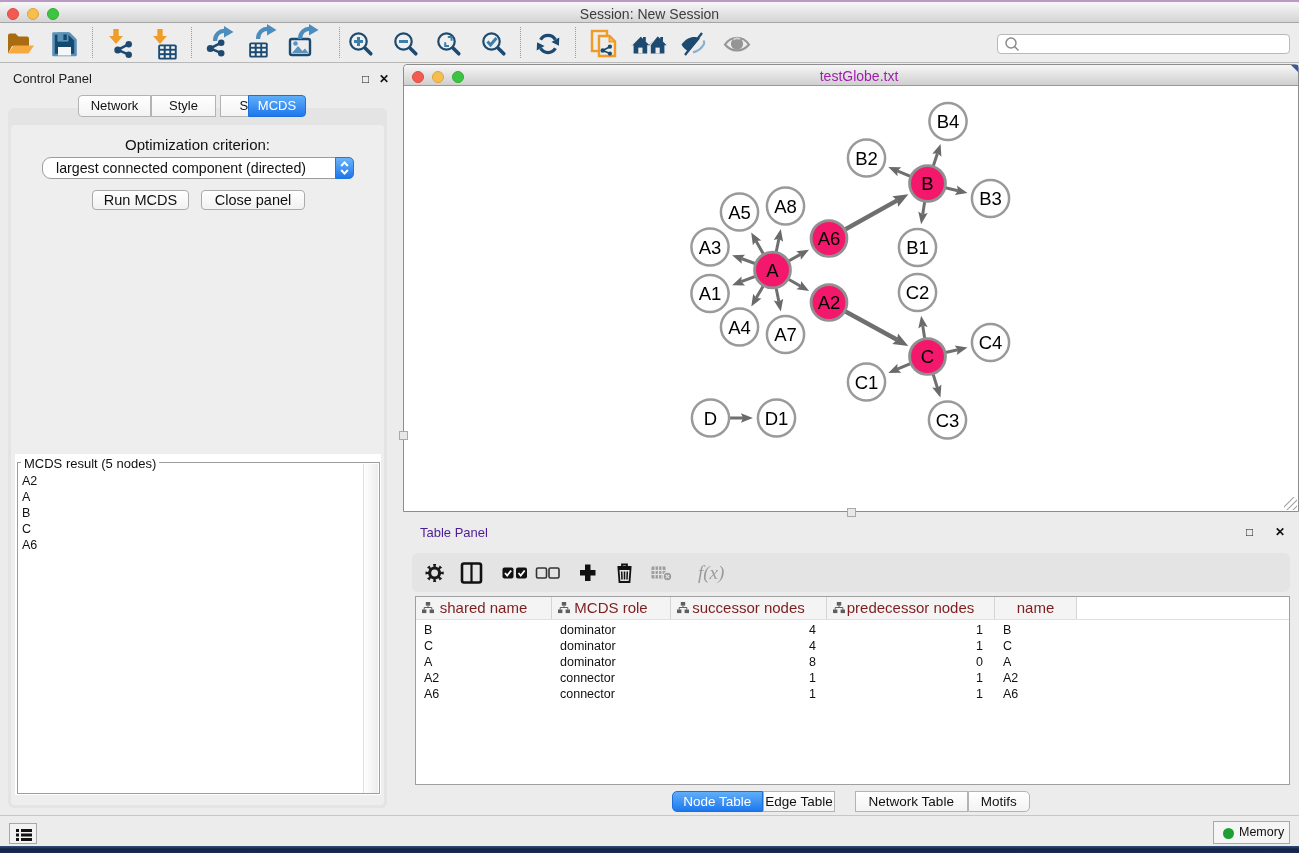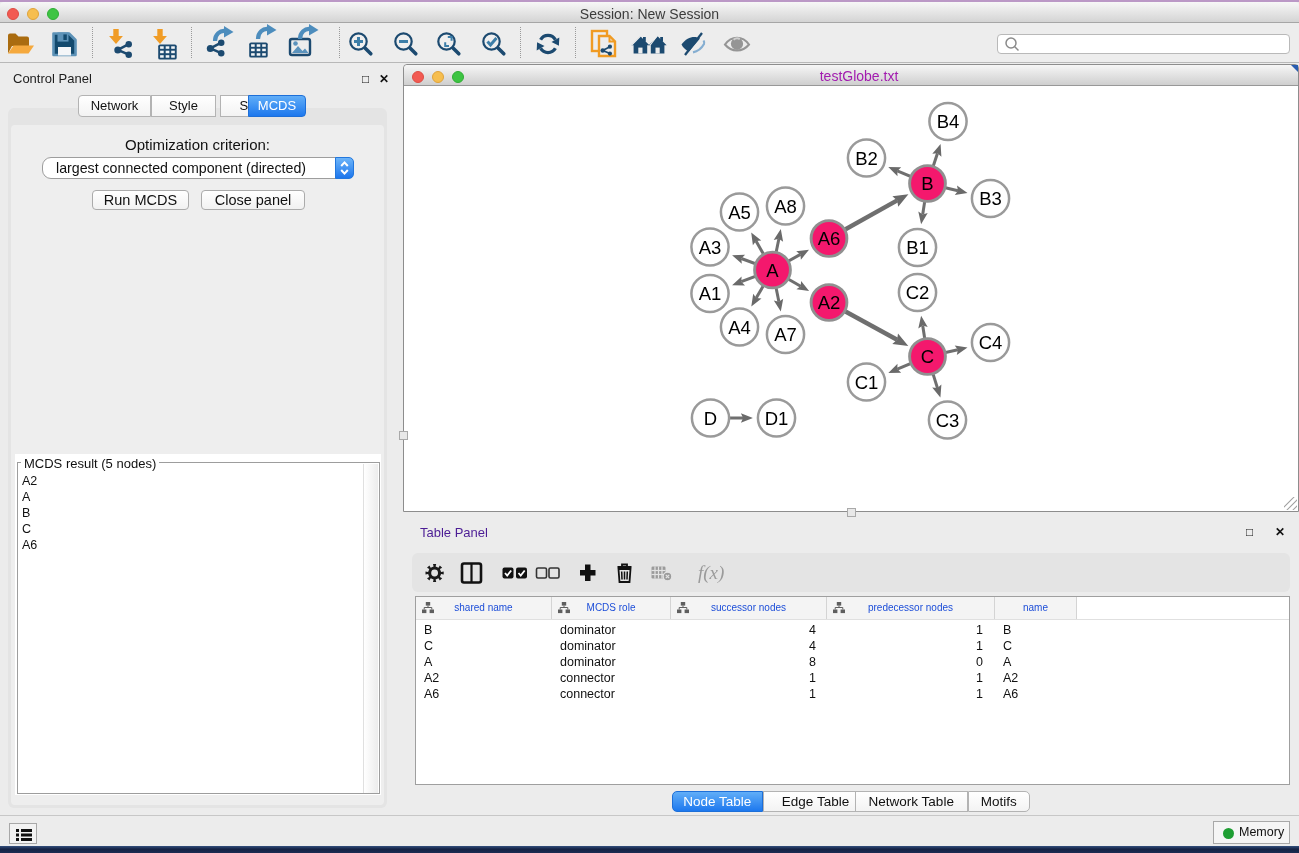--- a/index.html
+++ b/index.html
@@ -43,21 +43,21 @@
 #net-canvas{position:absolute;left:0;top:22px;width:894px;height:424px;background:#fff}
 #corner-tri{position:absolute;right:0;top:0;width:0;height:0;border-top:7px solid #2a5db0;border-left:7px solid transparent}
 #grip{position:absolute;right:1px;bottom:1px;width:13px;height:13px;overflow:hidden}
 .gripline{position:absolute;background:#9e9e9e;width:17px;height:1px;transform:rotate(-45deg)}
 #lgrip{left:399px;top:431px;width:9px;height:9px;background:#e8e8e8;border:1px solid #a9a9a9}
 #bgrip{left:847px;top:508px;width:9px;height:9px;background:#e8e8e8;border:1px solid #a9a9a9}
 
 #tp-title{left:420px;top:525px;font-size:13px;color:#4c1d95}
 #tp-toolbar{left:412px;top:553px;width:878px;height:39px;background:#e4e4e4;border-radius:6px}
 #tbl{left:415px;top:596px;width:875px;height:189px;background:#fff;border:1px solid #9f9f9f}
-.th{position:absolute;top:0;height:22px;background:#f4f4f4;border-right:1px solid #d4d4d4;font-size:10px;color:#1d4ed8;text-align:center;line-height:22px}
+.th{position:absolute;top:0;height:22px;background:#f4f4f4;border-right:1px solid #d4d4d4;font-size:15px;color:#7f1d1d;text-align:center;line-height:22px}
 .tr{position:absolute;font-size:12.5px;color:#111;height:16px;line-height:16px}
 .tabs2 .tab{height:21px;line-height:19px;font-size:13.5px}
 
 #statusline{left:0;top:815px;width:1299px;height:1px;background:#c7c7c7}
 #statusbar{left:0;top:816px;width:1299px;height:30px;background:#ececec}
 #listbtn{left:9px;top:823px;width:28px;height:21px;background:#f2f2f2;border:1px solid #a8a8a8}
 #membtn{left:1213px;top:821px;width:77px;height:23px;background:#f5f5f5;border:1px solid #a8a8a8;font-size:12.5px;color:#111;line-height:21px;text-align:left;padding-left:25px}
 #memdot{position:absolute;left:9px;top:6px;width:11px;height:11px;border-radius:50%;background:#1e9e33}
 #desktop-bottom{left:0;top:846px;width:1299px;height:7px;background:linear-gradient(#33507e,#142244 45%,#1b2c52)}
 </style></head><body>
@@ -420,21 +420,21 @@
     <div class="tr" style="left:411px;top:73px;width:156px;text-align:right">1</div>
     <div class="tr" style="left:587px;top:73px">A2</div>
     <div class="tr" style="left:8px;top:89px">A6</div>
     <div class="tr" style="left:144px;top:89px">connector</div>
     <div class="tr" style="left:255px;top:89px;width:145px;text-align:right">1</div>
     <div class="tr" style="left:411px;top:89px;width:156px;text-align:right">1</div>
     <div class="tr" style="left:587px;top:89px">A6</div>
   </div>
 <div class="tabs2">
     <div class="tab sel" style="left:671.5px;top:791px;width:91.5px;border-radius:5px 0 0 5px">Node Table</div>
-    <div class="tab" style="left:763px;top:791px;width:105px;border-radius:0">Edge Table</div>
+    <div class="tab" style="left:763px;top:791px;width:72px;border-radius:0">Edge Table</div>
     <div class="tab" style="left:854.5px;top:791px;width:113.5px;border-radius:0">Network Table</div>
     <div class="tab" style="left:968px;top:791px;width:61.5px;border-radius:0 5px 5px 0">Motifs</div>
   </div>
 
 <div class="abs" id="statusline"></div>
 <div class="abs" id="statusbar"></div>
 <div class="abs" id="listbtn">
     <svg width="26" height="19" style="position:absolute;left:1px;top:1px">
       <rect x="5" y="4" width="3" height="3" fill="#111"></rect>
       <rect x="5" y="8.5" width="3" height="3" fill="#111"></rect>

